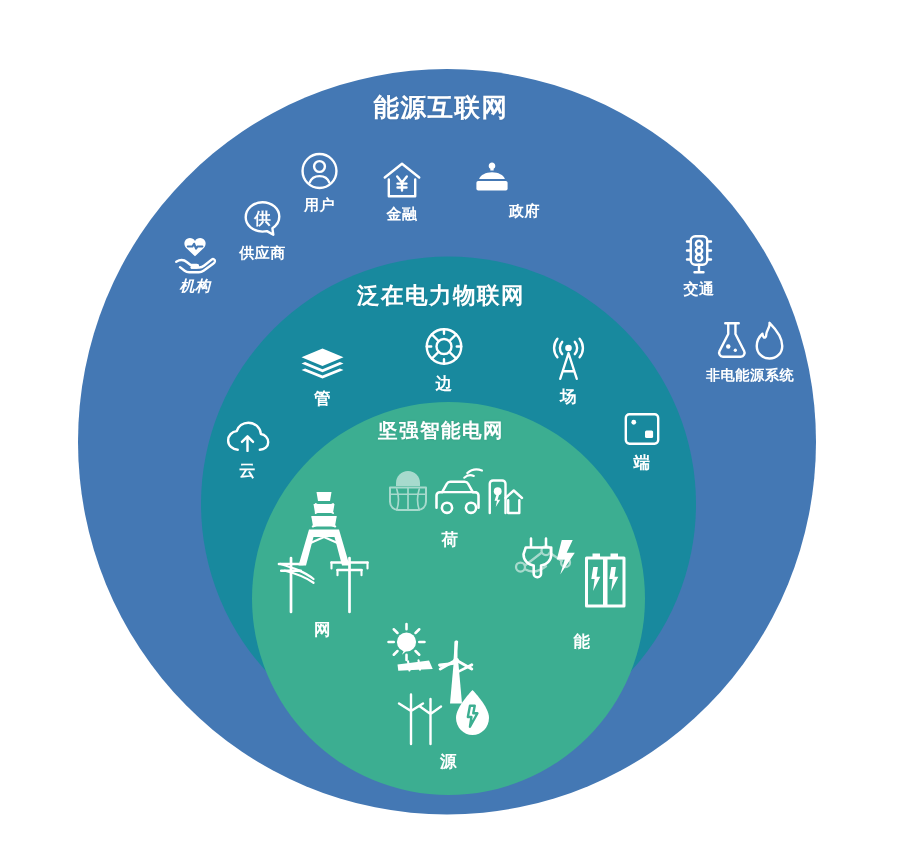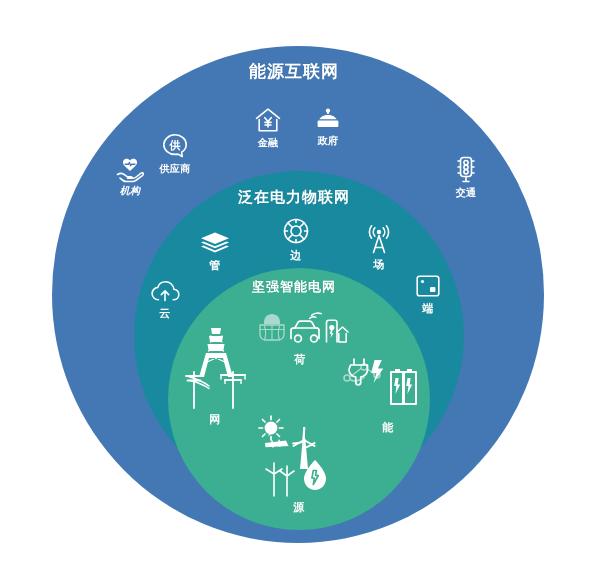--- a/index.html
+++ b/index.html
@@ -101,33 +101,43 @@
   <div class="node" style="left:175px;top:116px;">
     <span class="ico">
       <svg width="30" height="28" viewBox="0 0 30 28">
         <path class="st" d="M15 2.8c6.2 0 11.2 4.3 11.2 9.6 0 3.2-1.8 6-4.6 7.8l.6 4.3-4.2-2.4c-1 .2-2 .3-3 .3C8.8 22.4 3.8 18.1 3.8 12.8S8.8 2.8 15 2.8z"></path>
         <text class="sf" x="15" y="17" font-size="11" font-weight="bold" text-anchor="middle" font-family="'Liberation Sans',sans-serif">供</text>
       </svg>
     </span>
     <span class="lbl">供应商</span>
   </div>
 
+  <div class="node" style="left:213px;top:84px;">
+    <span class="ico">
+      <svg width="28" height="28" viewBox="0 0 28 28">
+        <circle class="st" cx="14" cy="14" r="11.3"></circle>
+        <circle class="st" cx="14" cy="11" r="3.6"></circle>
+        <path class="st" d="M7.4 21.8c1-2.8 3.6-4.4 6.6-4.4s5.6 1.6 6.6 4.4"></path>
+      </svg>
+    </span>
+    <span class="lbl">用户</span>
+  </div>
 
   <div class="node" style="left:268px;top:90px;">
     <span class="ico">
       <svg width="30" height="28" viewBox="0 0 30 28">
         <path class="st" d="M3.5 12.3 15 3.2l11.5 9.1"></path>
         <path class="st" d="M6.2 13.6v11.2h17.6V13.6"></path>
         <path class="st" d="M11.8 11.7 15 15.6l3.2-3.9M12 16.4h6M12 19h6M15 15.8v5.2"></path>
       </svg>
     </span>
     <span class="lbl">金融</span>
   </div>
 
-  <div class="node" style="left:328px;top:88px;">
+  <div class="node" style="left:328px;top:88px;text-align:right;">
     <span class="ico">
       <svg width="32" height="28" viewBox="0 0 32 28">
         <path class="sf" d="M16 4.4c1.2 0 2.2 1 2.2 2.2 0 .8-.4 1.5-1.1 1.9v1.2h-2.2V8.5c-.7-.4-1.1-1.1-1.1-1.9 0-1.2 1-2.2 2.2-2.2z"></path>
         <path class="sf" d="M16 10.9c4.2 0 7.7 1.9 8.6 4.4H7.4c.9-2.5 4.4-4.4 8.6-4.4z"></path>
         <rect class="sf" x="5.6" y="16.6" width="20.8" height="6.4" rx="1.2"></rect>
       </svg>
     </span>
     <span class="lbl">政府</span>
   </div>
 
@@ -140,20 +150,31 @@
         <circle class="st" cx="12" cy="8.6" r="2.1"></circle>
         <circle class="st" cx="12" cy="13.2" r="2.1"></circle>
         <circle class="st" cx="12" cy="17.8" r="2.1"></circle>
         <path class="st" d="M4 7h2.5M4 13h2.5M4 19h2.5M17.5 7H20M17.5 13H20M17.5 19H20"></path>
         <path class="st" d="M12 22.5v5M9 27.5h6"></path>
       </svg>
     </span>
     <span class="lbl">交通</span>
   </div>
 
+  <div class="node wide" style="left:500px;top:196px;">
+    <span class="ico">
+      <svg width="56" height="30" viewBox="0 0 56 30">
+        <path class="st" d="M11.5 3.5h9M13.5 3.5v7.2L7.8 21.8c-1 1.8.2 4 2.2 4h11.8c2 0 3.2-2.2 2.2-4l-5.7-11.1V3.5"></path>
+        <circle class="sf" cx="13.5" cy="19" r="1.5"></circle>
+        <circle class="sf" cx="18.2" cy="21.5" r="1.1"></circle>
+        <path class="st" d="M41 3.2c.6 3.4-2.2 5-2.2 8.1 0 1.5-1 2.3-1.8 1.3-.6-.8-.7-2.1-.7-2.1-2.4 2.2-3.8 5-3.8 8.1 0 4.9 3.8 8.4 8.5 8.4s8.5-3.5 8.5-8.4c0-6.2-4.5-11.4-8.5-15.4z"></path>
+      </svg>
+    </span>
+    <span class="lbl">非电能源系统</span>
+  </div>
 
 
   <div class="node" style="left:165px;top:262px;">
     <span class="ico">
       <svg width="32" height="26" viewBox="0 0 32 26">
         <path class="st" d="M9.5 21.8c-3.5 0-6.4-2.8-6.4-6.2 0-3.2 2.5-5.9 5.7-6.2 1-3.3 4.1-5.6 7.8-5.6 4.4 0 8 3.3 8.3 7.5 2.8.4 4.9 2.7 4.9 5.5 0 3-2.5 5-5.6 5"></path>
         <path class="st" d="M16 22.6v-9.4M12.3 16.6 16 12.9l3.7 3.7"></path>
       </svg>
     </span>
     <span class="lbl big">云</span>

